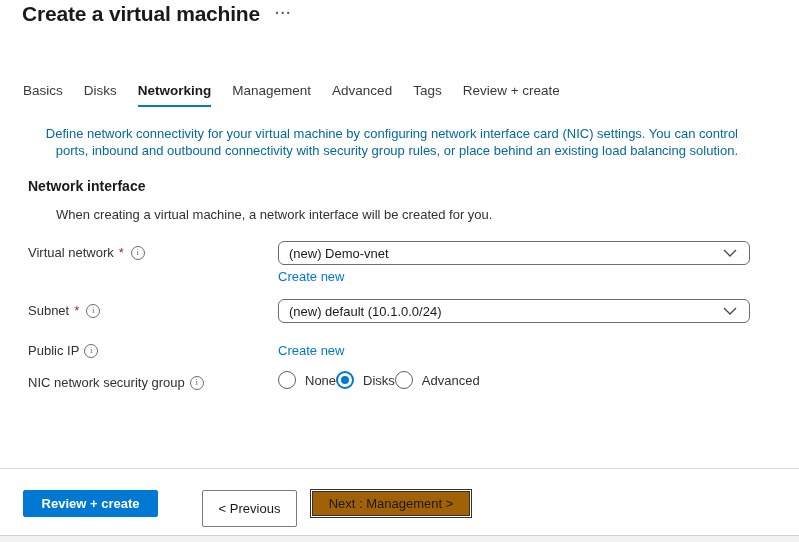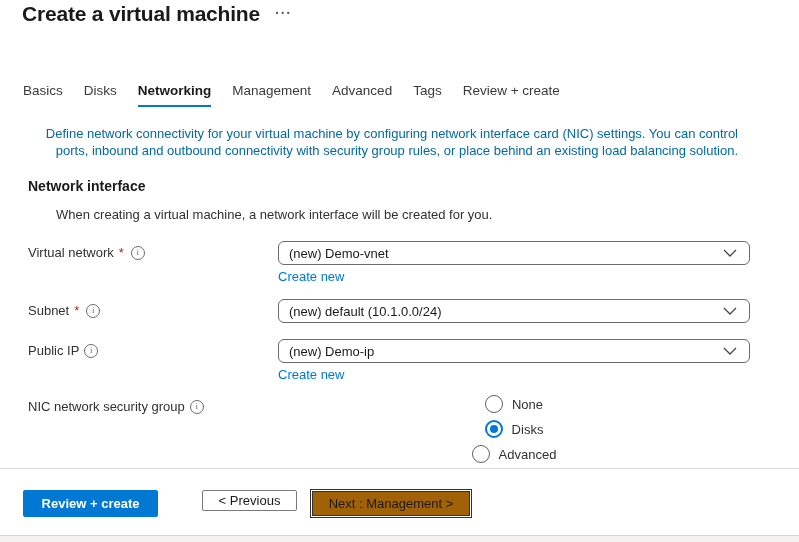--- a/index.html
+++ b/index.html
@@ -42,35 +42,35 @@
               display:flex; align-items:center; justify-content:space-between;
               padding:0 12px 0 10px; font-size:13px; color:#1a1a1a; cursor:pointer; }
   .create-new { display:inline-block; margin-top:4px; }
 
   .mt-r1 { margin-top:19px; }
   .mt-r2 { margin-top:14px; }
   .mt-r3 { margin-top:16px; }
   .mt-r4 { margin-top:12px; }
 
   
-  .radio-group { display:flex; flex-direction:column;align-items:center; }
+  .radio-group { display:flex; flex-direction:row;align-items:center; }
   .radio-option { display:flex; align-items:center; gap:9px; margin-bottom:7px; cursor:pointer; font-size:13px; color:#323130; }
   .radio { width:18px; height:18px; border:1px solid #605e5c; border-radius:50%; background:#fff;
            display:flex; align-items:center; justify-content:center; flex:0 0 auto; }
   .radio.selected { border:2px solid #0078d4; }
   .radio.selected::after { content:""; width:8px; height:8px; border-radius:50%; background:#0078d4; }
 
   
   .footer { position:absolute; top:468px; left:0; width:799px; height:67px; background:#fff;
             border-top:1px solid #dcdcdc; }
   .footer button { font-family:"Liberation Sans", sans-serif; font-size:13px; cursor:pointer; }
   .btn-primary { position:absolute; left:23px; top:21px; width:135px; height:27px;
                  background:#0078d4; border:1px solid #0078d4; border-radius:2px;
                  color:#fff; font-weight:bold; }
-  .btn-previous { position:absolute; left:202px; top:21px; width:95px; height:21px;
+  .btn-previous { position:absolute; left:202px; top:21px; width:95px; height:37px;
                   background:#fff; border:1px solid #7a7a7a; border-radius:2px; color:#1a1a1a; }
   .btn-next { position:absolute; left:312px; top:22px; width:158px; height:25px;
               background:#a16207; border:1px solid #323130; outline:1px solid #323130;
               outline-offset:1px; color:#1a1a1a; }
 
   .bottom-strip { position:absolute; top:535px; left:0; width:799px; height:7px;
                   background:#f3f2f1; border-top:1px solid #d6d4d2; }
 
   .chevron-svg, .extlink-svg { display:block; }
 </style>
@@ -142,26 +142,20 @@
     </div>
 
     <div class="form-row mt-r3">
       <div class="form-label">
         <span class="label-text">Public IP</span>
         <span class="info-icon">
             <i>i</i>
           </span>
       </div>
       <div class="form-control">
-        <div class="dropdown">
-          <span class="dd-value">(new) Demo-ip</span>
-          <svg class="chevron-svg" width="14" height="8" viewBox="0 0 14 8">
-            <path d="M1 1 L7 7 L13 1" fill="none" stroke="#484644" stroke-width="1.3"></path>
-          </svg>
-        </div>
         <a class="link create-new">Create new</a>
       </div>
     </div>
 
     <div class="form-row mt-r4">
       <div class="form-label">
         <span class="label-text">NIC network security group</span>
         <span class="info-icon">
             <i>i</i>
           </span>

